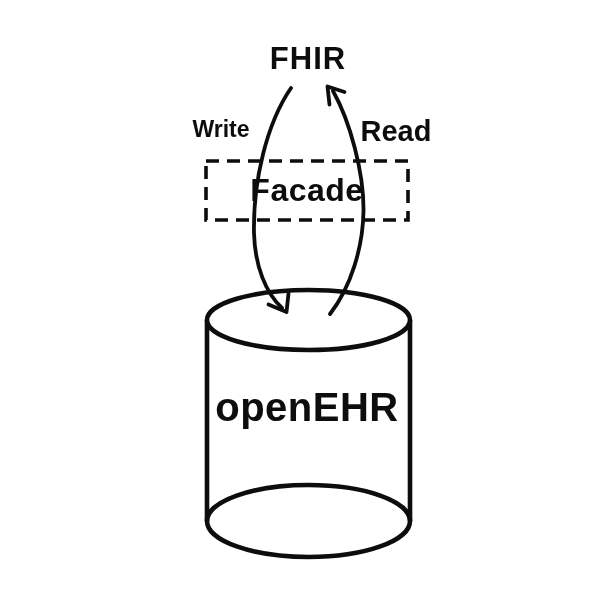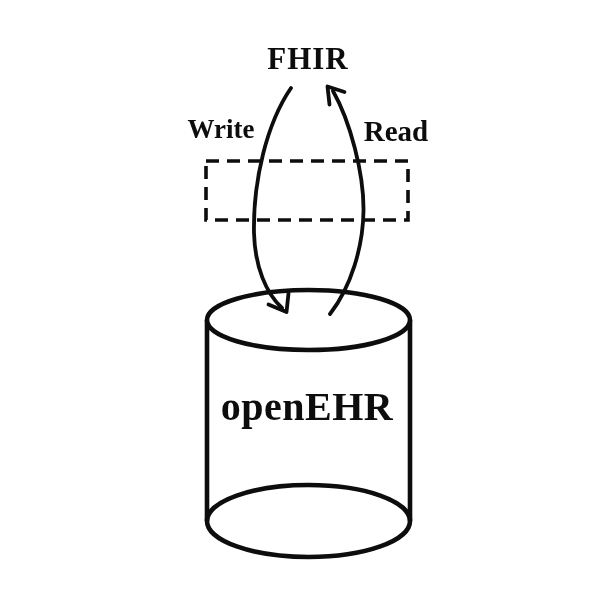--- a/index.html
+++ b/index.html
@@ -6,21 +6,21 @@
     margin: 0;
     padding: 0;
     background: #ffffff;
   }
   #canvas {
     position: relative;
     width: 613px;
     height: 613px;
     background: #ffffff;
     overflow: hidden;
-    font-family: Liberation Serif, serif;
+    font-family: Liberation Sans, sans-serif;
   }
   #shapes {
     position: absolute;
     left: 0;
     top: 0;
   }
   .label {
     position: absolute;
     transform: translate(-50%, -50%);
     color: #0d0d0d;
@@ -31,21 +31,21 @@
   }
   .label-fhir {
     left: 308px;
     top: 58px;
     font-size: 31px;
     letter-spacing: 1px;
   }
   .label-write {
     left: 221px;
     top: 129px;
-    font-size: 27px;
+    font-size: 23px;
   }
   .label-read {
     left: 396px;
     top: 131px;
     font-size: 29px;
   }
   .label-facade {
     left: 307px;
     top: 190px;
     font-size: 32px;
@@ -86,16 +86,17 @@
       </g>
     </g>
   </svg>
 
   <div class="label label-fhir">FHIR</div>
 
   <div class="label label-write">Write</div>
 
   <div class="label label-read">Read</div>
 
+  <div class="label label-facade">Facade</div>
 
   <div class="label label-openehr">openEHR</div>
 
 </div>
 
 </body></html>

